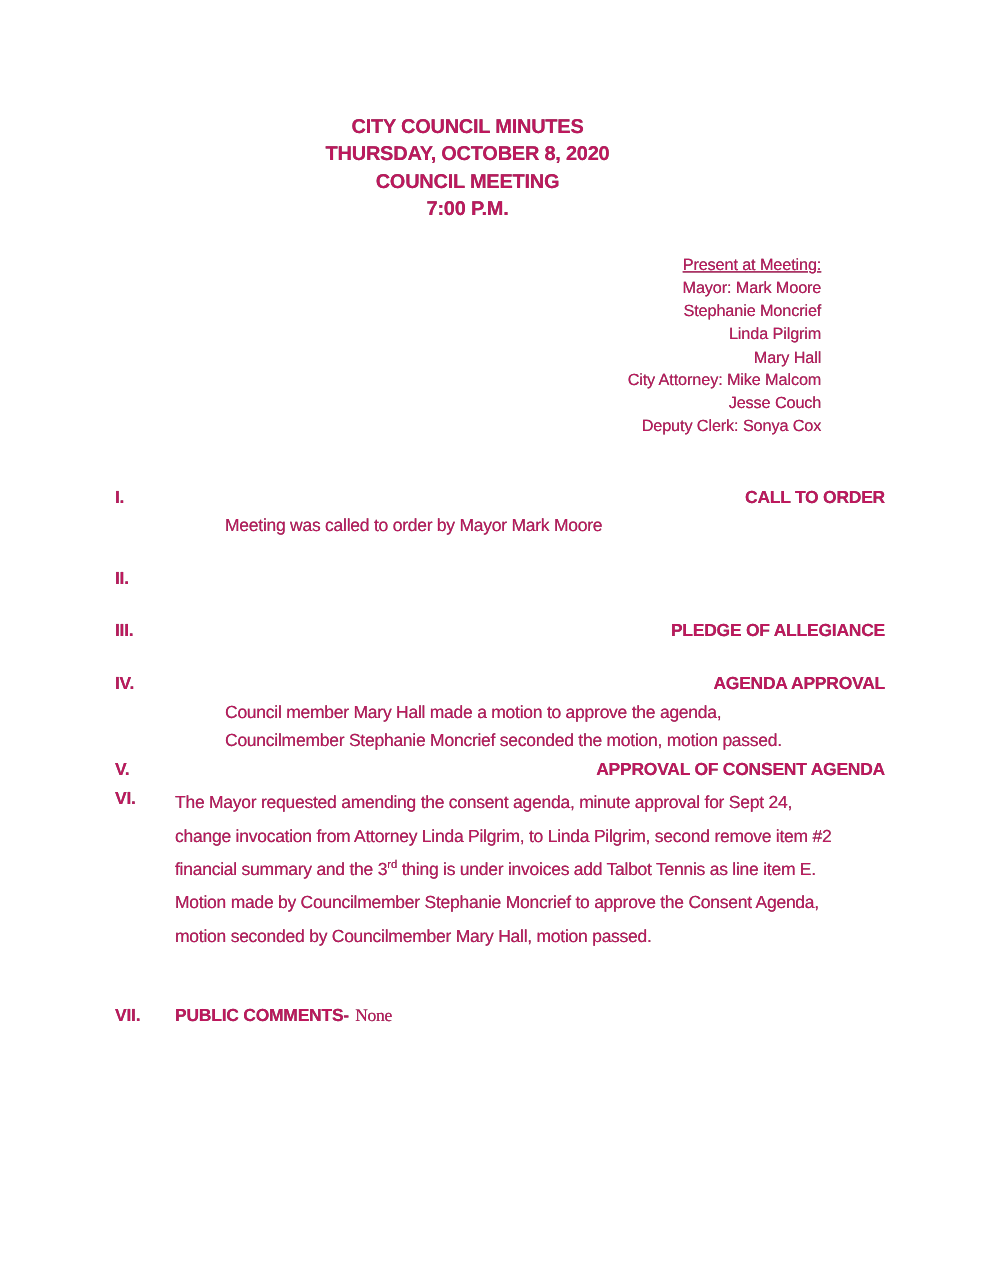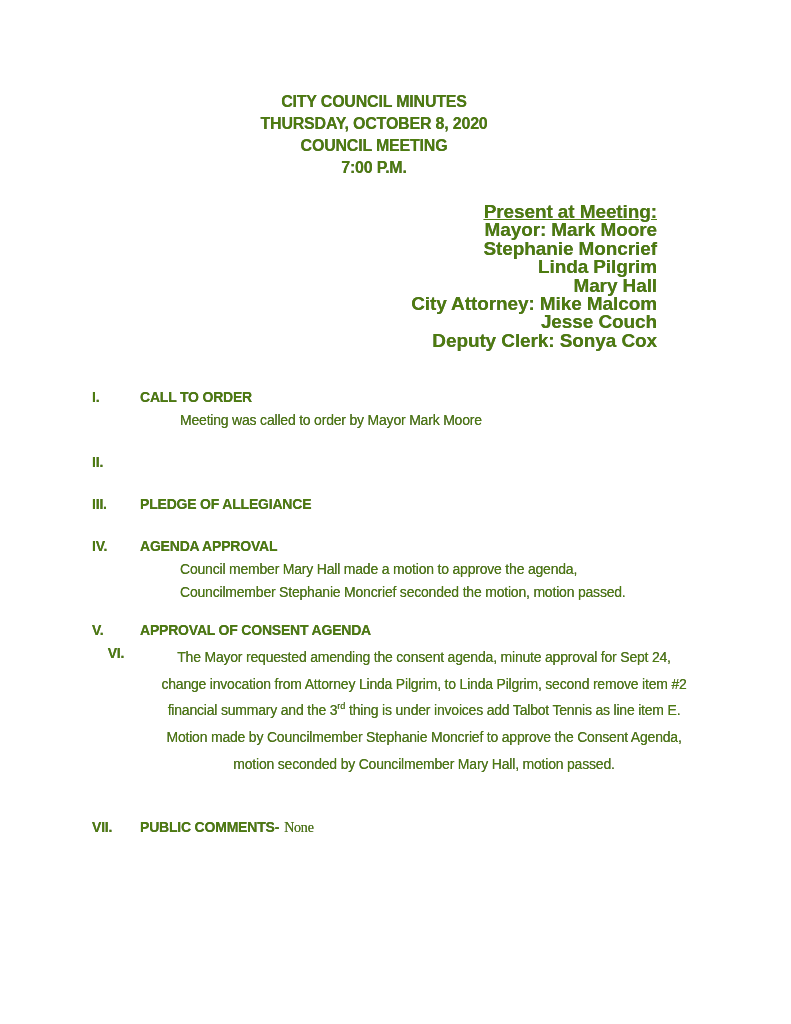--- a/index.html
+++ b/index.html
@@ -5,21 +5,21 @@
   html, body {
     margin: 0;
     padding: 0;
     background: #ffffff;
   }
   .page {
     position: relative;
     width: 748px;
     height: 1024px;
     background: #ffffff;
-    color: #4d7c0f;
+    color: #be185d;
     font-family: "Liberation Sans", sans-serif;
     overflow: hidden;
     text-shadow: 0 0 0.5px rgba(22,22,22,0.7);
   }
 
   
   .title-block {
     position: absolute;
     top: 91px;
     left: 0;
@@ -30,51 +30,51 @@
     line-height: 22px;
     letter-spacing: -0.2px;
   }
 
   
   .attendees {
     position: absolute;
     top: 203px;
     right: 91px;
     text-align: right;
-    font-weight: 700;
-    font-size: 19px;
+    font-weight: 400;
+    font-size: 13px;
     line-height: 18.4px;
     letter-spacing: -0.1px;
   }
   .attendees-heading {
     text-decoration: underline;
   }
 
   
   .minutes {
     position: absolute;
     top: 386px;
     left: 92px;
     right: 40px;
     font-size: 14px;
     line-height: 23px;
     letter-spacing: -0.2px;
   }
   .section { display: flex; }
   .mb-19 { margin-bottom: 19px; }
-  .mb-15 { margin-bottom: 15px; }
+  .mb-15 { }
   .mb-0  { margin-bottom: 0; }
-  .mb-41 { margin-bottom: 41px; text-align: center; }
+  .mb-41 { margin-bottom: 41px; }
   .sec-num {
     width: 48px;
     flex: none;
     font-weight: 700;
   }
   .sec-content { flex: 1; min-width: 0; }
-  .sec-heading { font-weight: 700; white-space: nowrap; }
+  .sec-heading { font-weight: 700; white-space: nowrap; text-align: right; }
   .body-line { white-space: nowrap; }
   .indent { padding-left: 40px; }
   .sup {
     font-size: 9px;
     vertical-align: super;
     letter-spacing: 0;
   }
   .inline-after-heading { font-weight: 400; margin-left: 5px; font-family: Liberation Serif, serif; }
 </style>
 </head>

